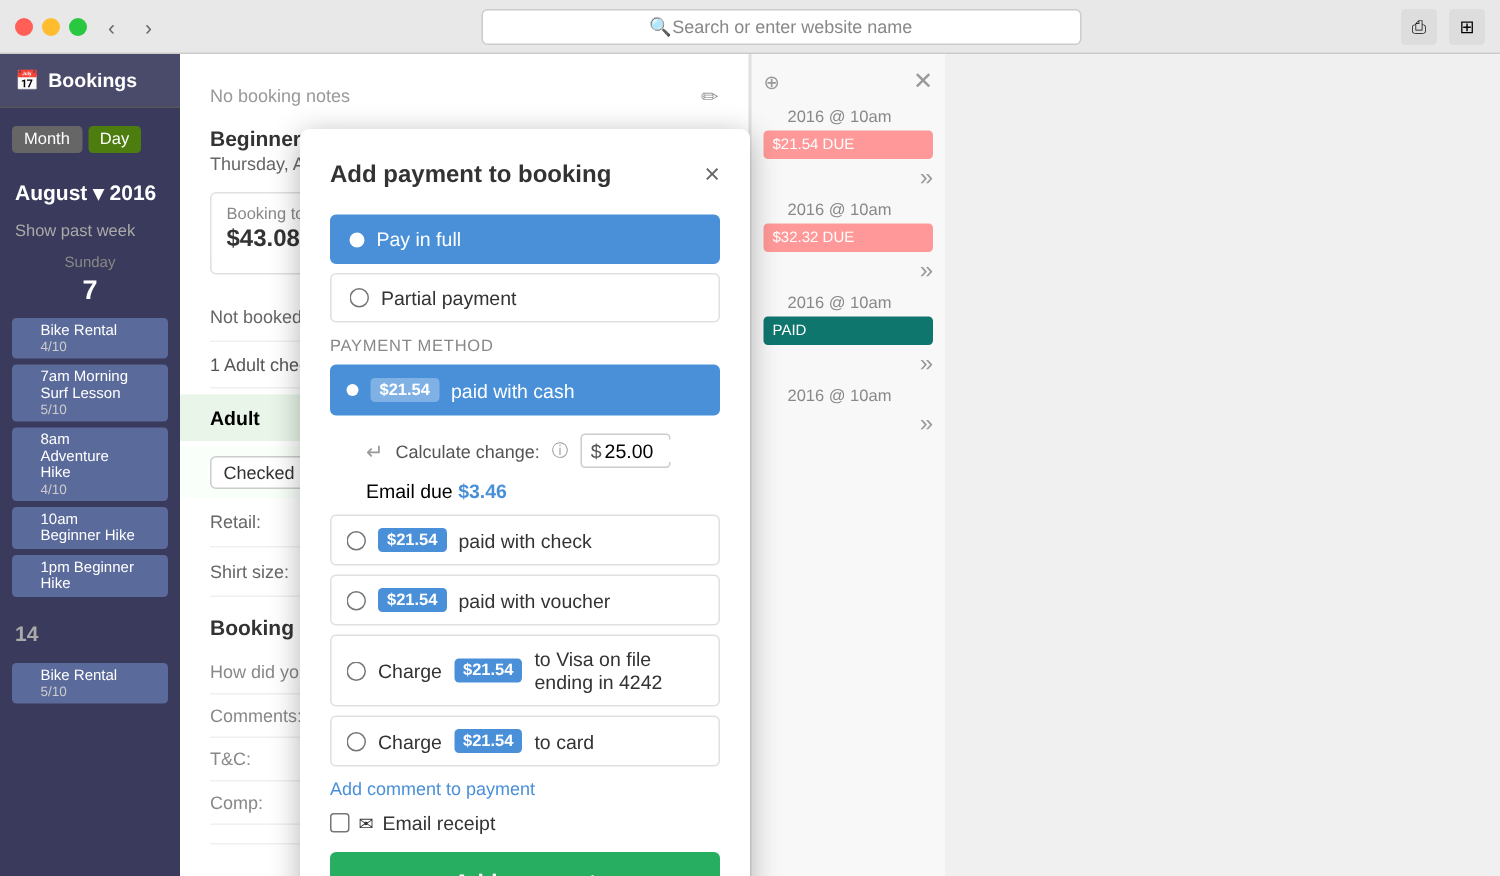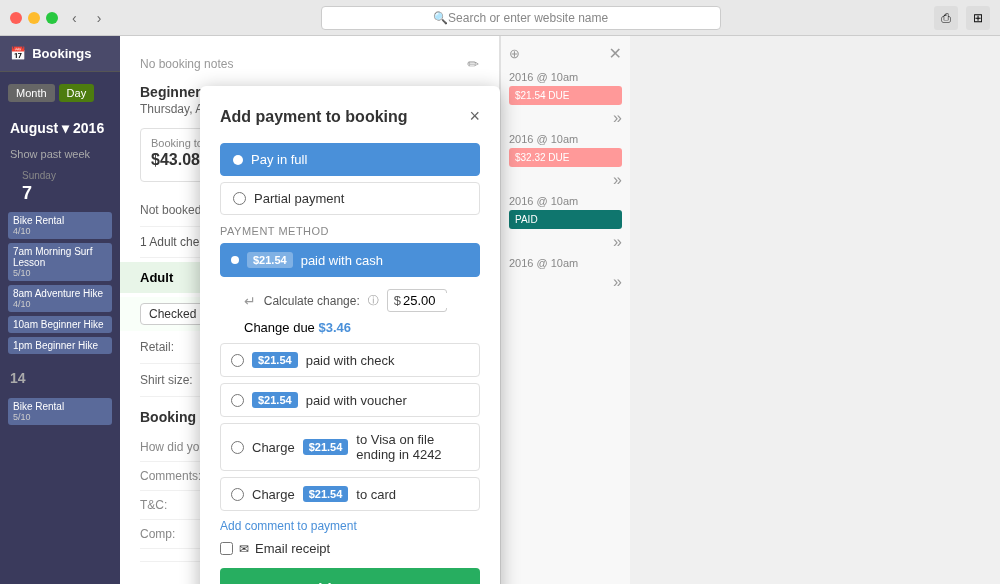--- a/index.html
+++ b/index.html
@@ -69,32 +69,32 @@
       gap: 6px;
       font-weight: bold;
       font-size: 13px;
       border-bottom: 1px solid #555;
     }
     .sidebar-nav {
       padding: 8px 0;
     }
     .sidebar-link { padding: 6px 10px; font-size: 11px; color: #aaa; cursor: pointer; }
     .calendar-day {
+      text-align: center;
       padding: 4px 10px;
       font-size: 11px;
       color: #aaa;
-      margin-left: 12px;
     }
     .day-label { font-size: 10px; color: #888; margin-bottom: 2px; }
     .day-num { font-size: 18px; color: white; font-weight: bold; }
     .event-item {
       margin: 4px 8px;
       background: #5a6a9a;
       border-radius: 3px;
-      padding: 3px 5px;
+      padding: 3px 19px;
       font-size: 10px;
       color: white;
     }
     .event-item .count { font-size: 9px; color: #ccc; }
 
     
     .booking-panel {
       background: white;
       width: 380px;
       border-right: 1px solid #e0e0e0;
@@ -416,21 +416,21 @@
       color: white;
       padding: 4px 6px;
       border-radius: 3px;
       font-size: 10px;
       margin-bottom: 4px;
     }
     .right-event.green { background: #0f766e; }
     .right-section-date {
       font-size: 11px;
       color: #888;
-      margin: 6px 0 3px;
+      margin: 6px 16px 3px;
     }
 
     
     .content-wrapper {
       display: flex;
       height: 100%;
       position: relative;
     }
   </style>
 </head>
@@ -635,21 +635,21 @@
       <div class="change-row">
         <span class="change-arrow">↵</span>
         <span class="change-label">Calculate change:</span>
         <span class="change-info">ⓘ</span>
         <div class="change-input">
           <span>$</span>
           <input type="text" value="25.00" style="">
         </div>
       </div>
       <div class="change-due">
-        <span>Change due</span>
+        <span>Email due</span>
         <span class="change-due-value">$3.46</span>
       </div>
 
       
       <div class="method-option">
         <input type="radio" name="payment_method" style="">
         <span class="charge-badge">$21.54</span>
         <span>paid with check</span>
       </div>
 

